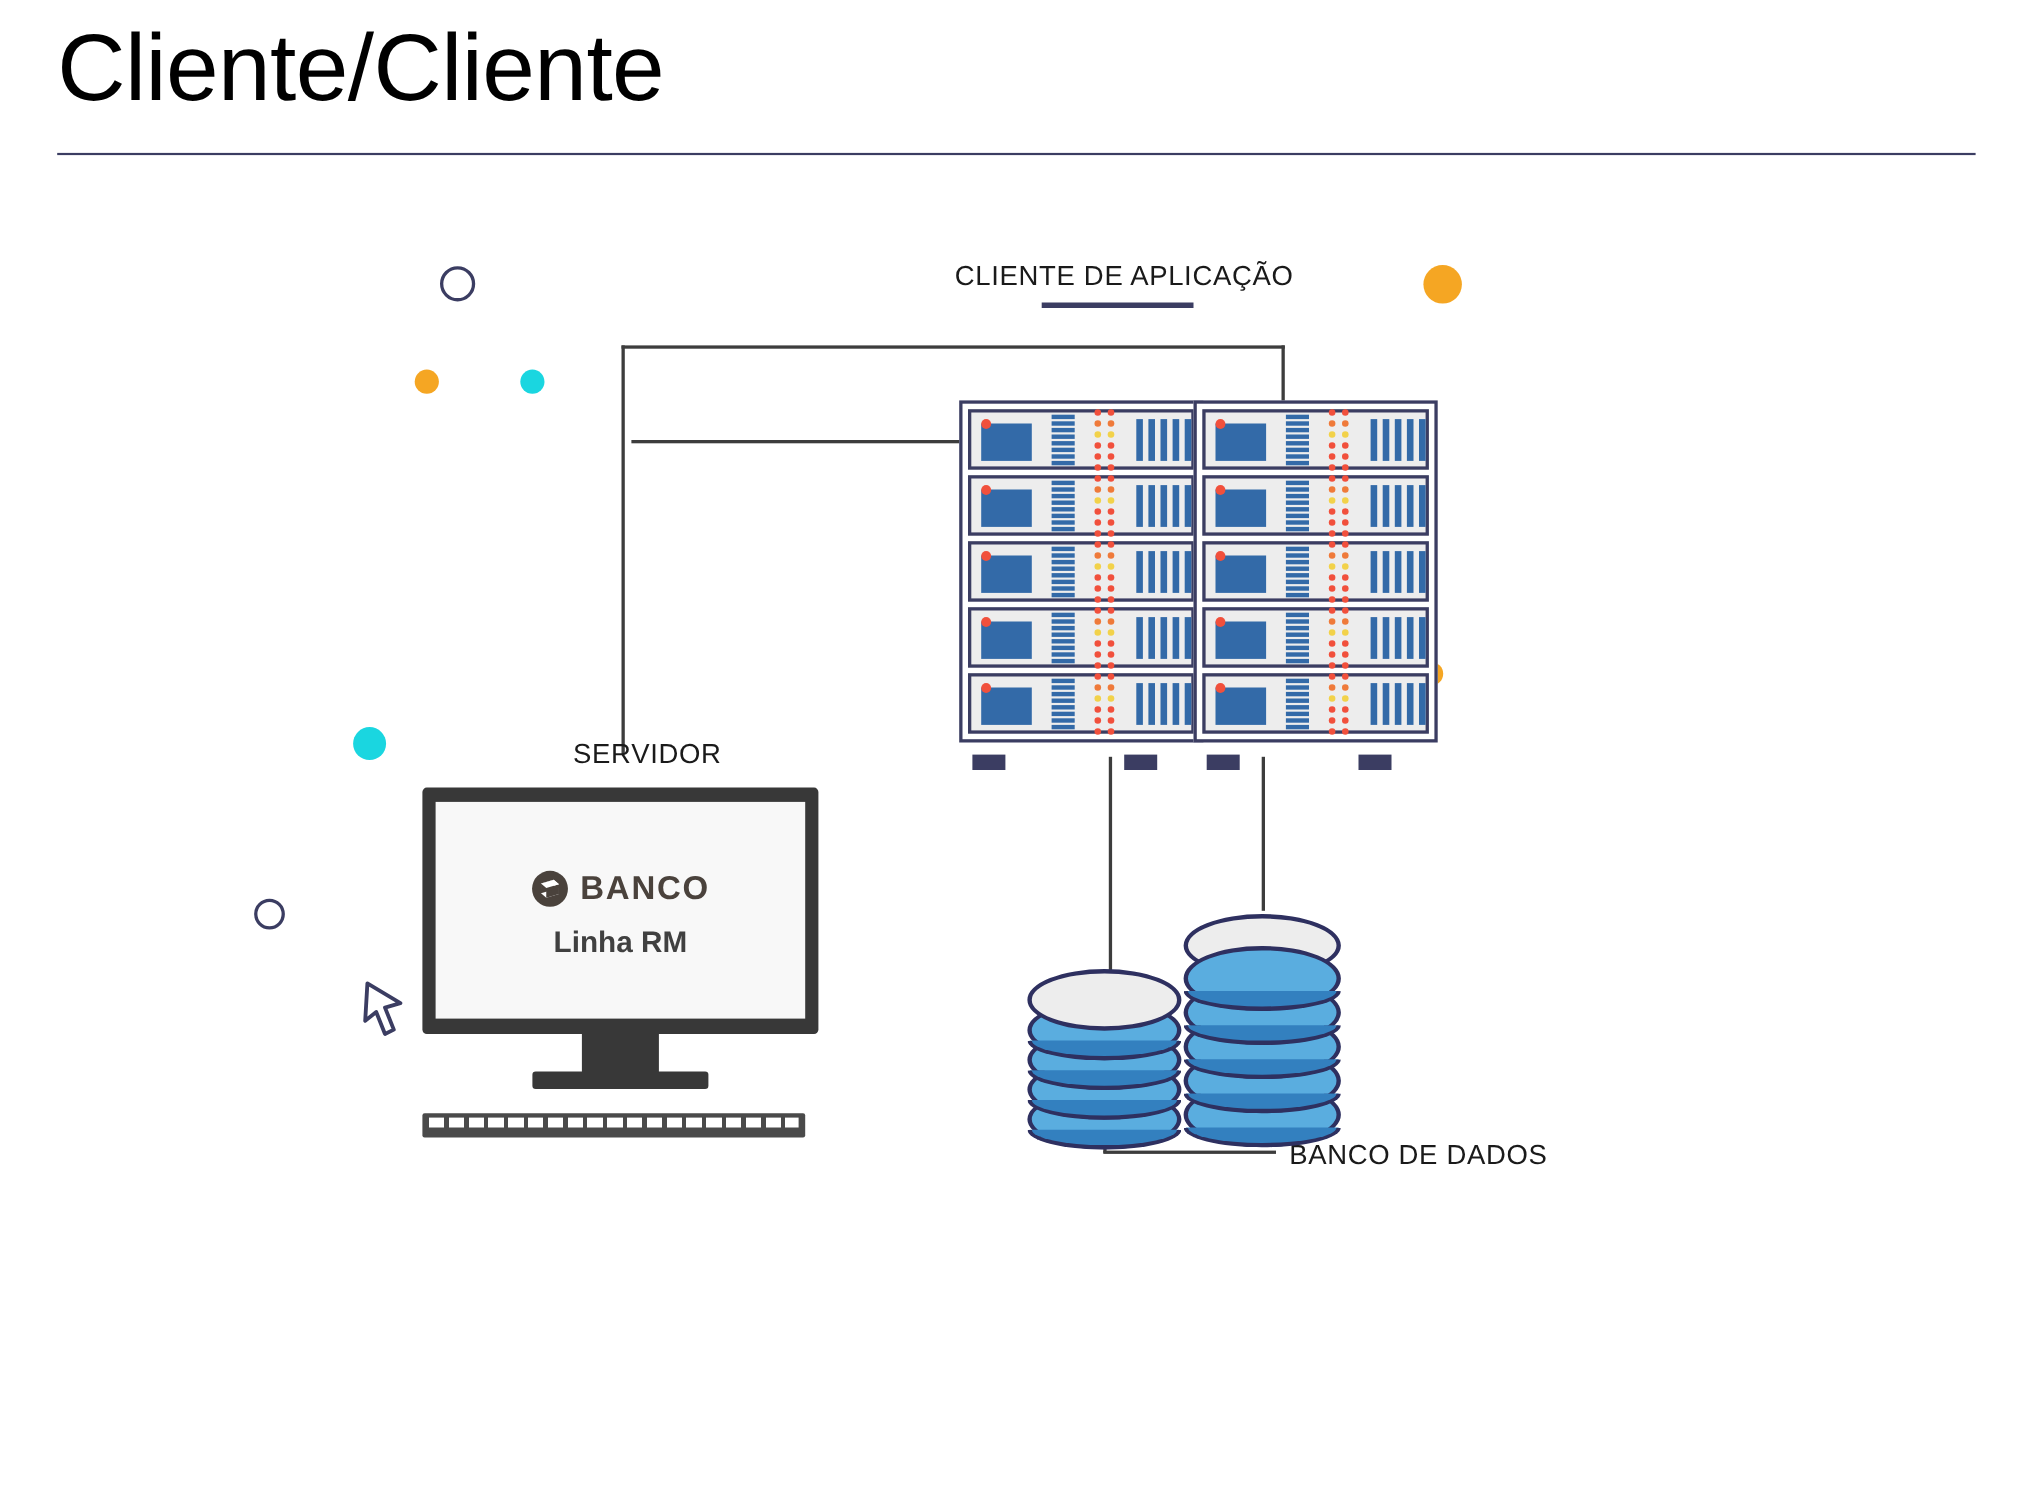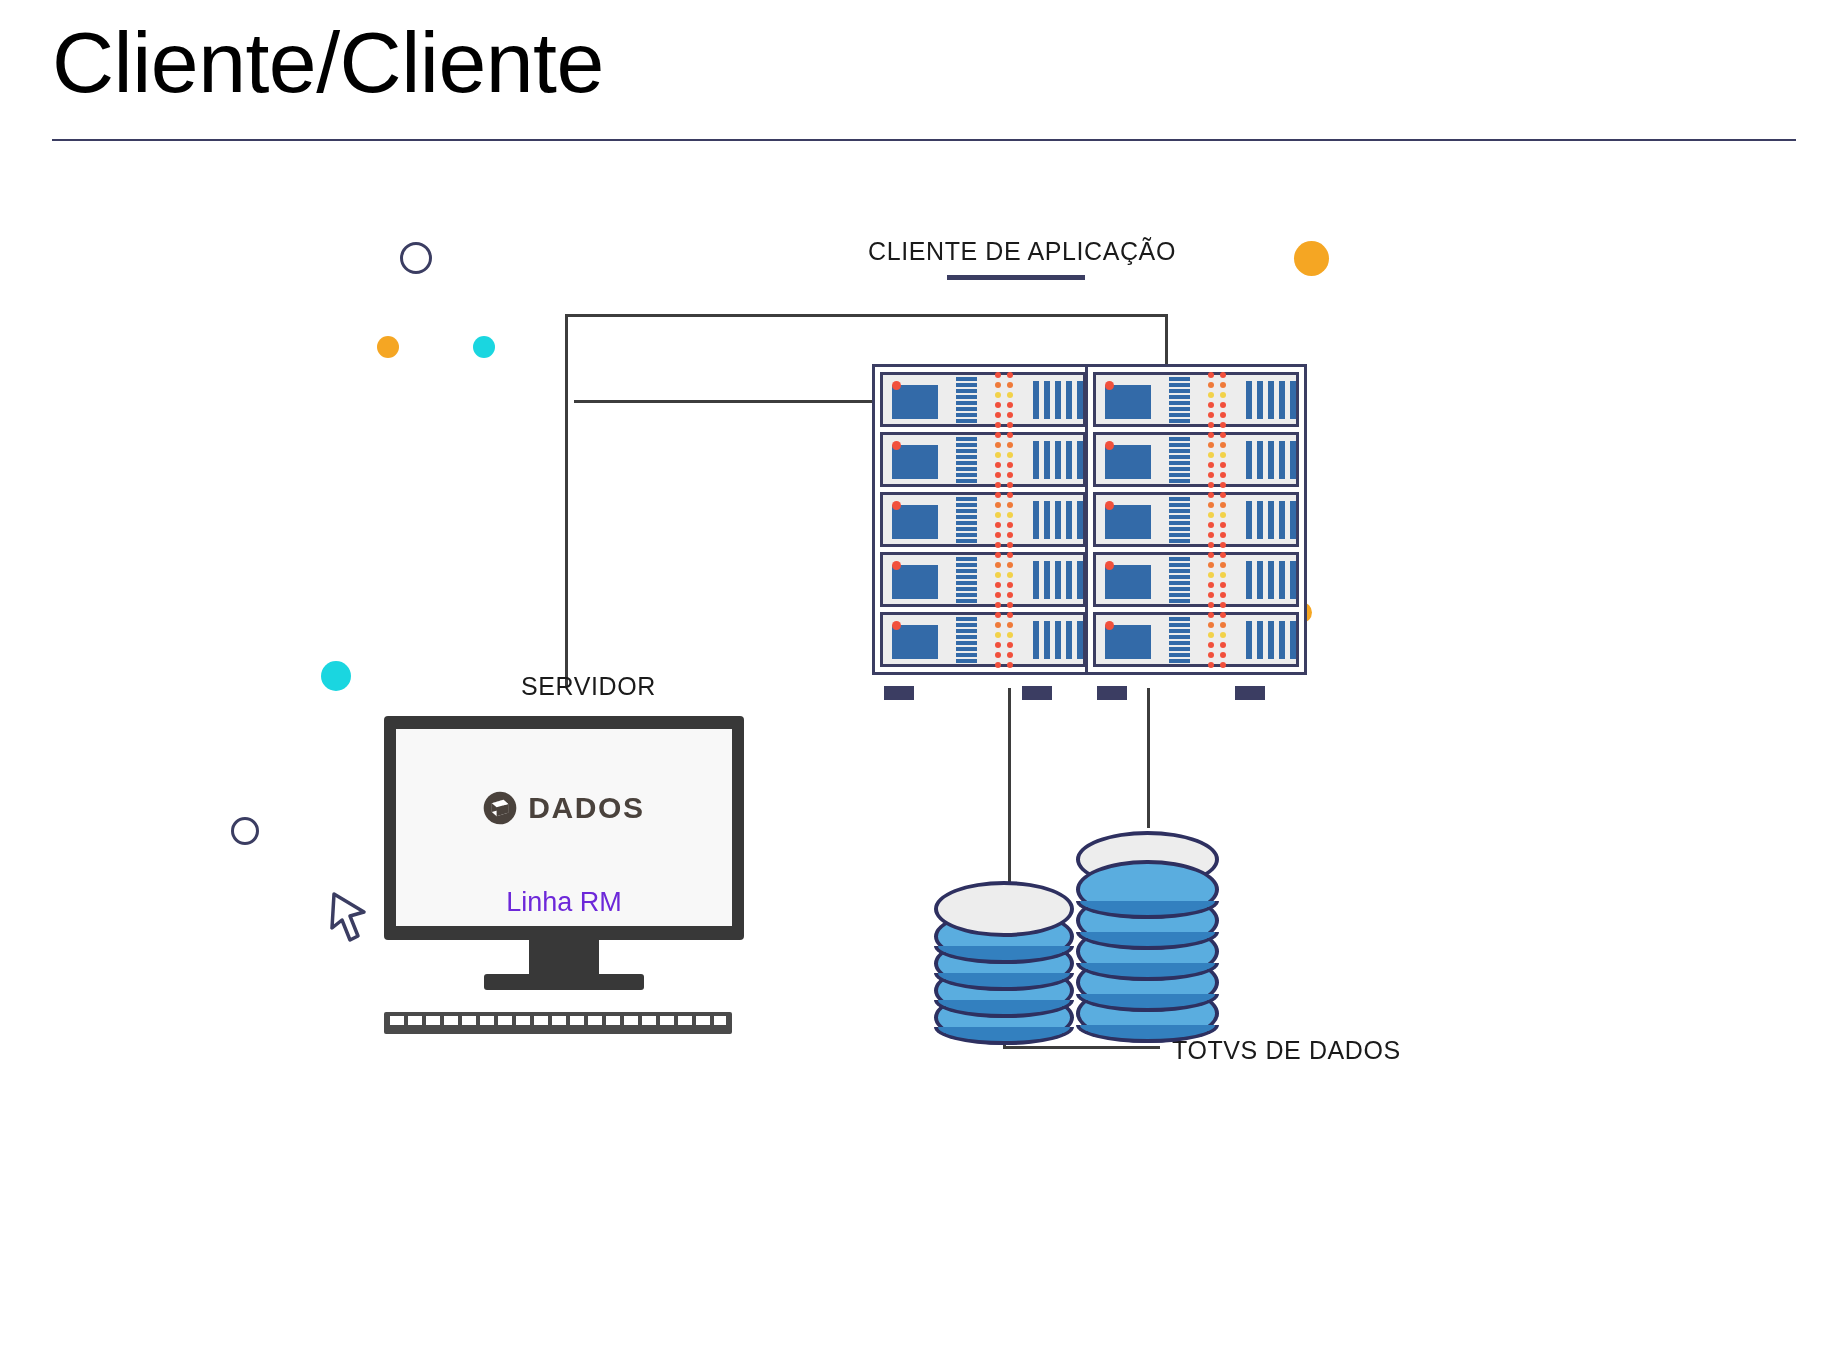--- a/index.html
+++ b/index.html
@@ -135,23 +135,22 @@
     letter-spacing: 1.6px;
     color: #4a423c;
     line-height: 1;
   }
   #screen-subtitle {
     position: absolute;
     left: 0; right: 0;
     top: 112px;
     text-align: center;
     font-size: 27px;
-    color: #6d28d9;
-    font-weight: 400;
-    margin-top: 46px;
+    color: #404040;
+    font-weight: 700;
   }
 
   
   #cursor-arrow {
     position: absolute;
     left: 328px; top: 890px;
   }
 
   
   .rack { position: absolute; }
@@ -280,34 +279,34 @@
 <div class="conn conn-v" style="left:1008px; top:688px; height:206px;"></div>
 <div class="conn conn-v" style="left:1147px; top:688px; height:140px;"></div>
 <div class="conn conn-v" style="left:1003px; top:1027px; height:21px;"></div>
 <div class="conn conn-h" style="left:1003px; top:1046px; width:157px;"></div>
 
 <div class="diagram-label" style="left:868px; top:237px;">CLIENTE DE APLICAÇÃO</div>
 <div class="label-underline" style="left:947px; top:275px; width:138px;"></div>
 
 <div class="diagram-label" style="left:521px; top:672px;">SERVIDOR</div>
 
-<div class="diagram-label" style="left:1172px; top:1036px;">TOTVS DE DADOS</div>
+<div class="diagram-label" style="left:1172px; top:1036px;">BANCO DE DADOS</div>
 
 <div id="monitor">
   <div id="monitor-bezel">
     <div id="monitor-screen">
       <div id="screen-brand">
         <svg id="totvs-mark" viewBox="0 0 100 100">
           <circle cx="50" cy="50" r="48" fill="#4a423c"></circle>
           <path d="M26 36 L60 26 L74 38 L74 64 L40 74 L26 62 Z" fill="#ffffff"></path>
           <path d="M40 74 L40 48 L74 38 L74 64 Z" fill="#4a423c"></path>
           <path d="M26 36 L60 26 L60 52 L26 62 Z" fill="#4a423c"></path>
           <path d="M40 48 L74 38 L60 26 L26 36 Z" fill="#ffffff"></path>
         </svg>
-        <span id="totvs-wordmark">DADOS</span>
+        <span id="totvs-wordmark">BANCO</span>
       </div>
       <div id="screen-subtitle">Linha RM</div>
     </div>
   </div>
   <div id="monitor-neck"></div>
   <div id="monitor-base"></div>
   <div id="keyboard">
     <div id="keyboard-keys"></div>
   </div>
 </div>

